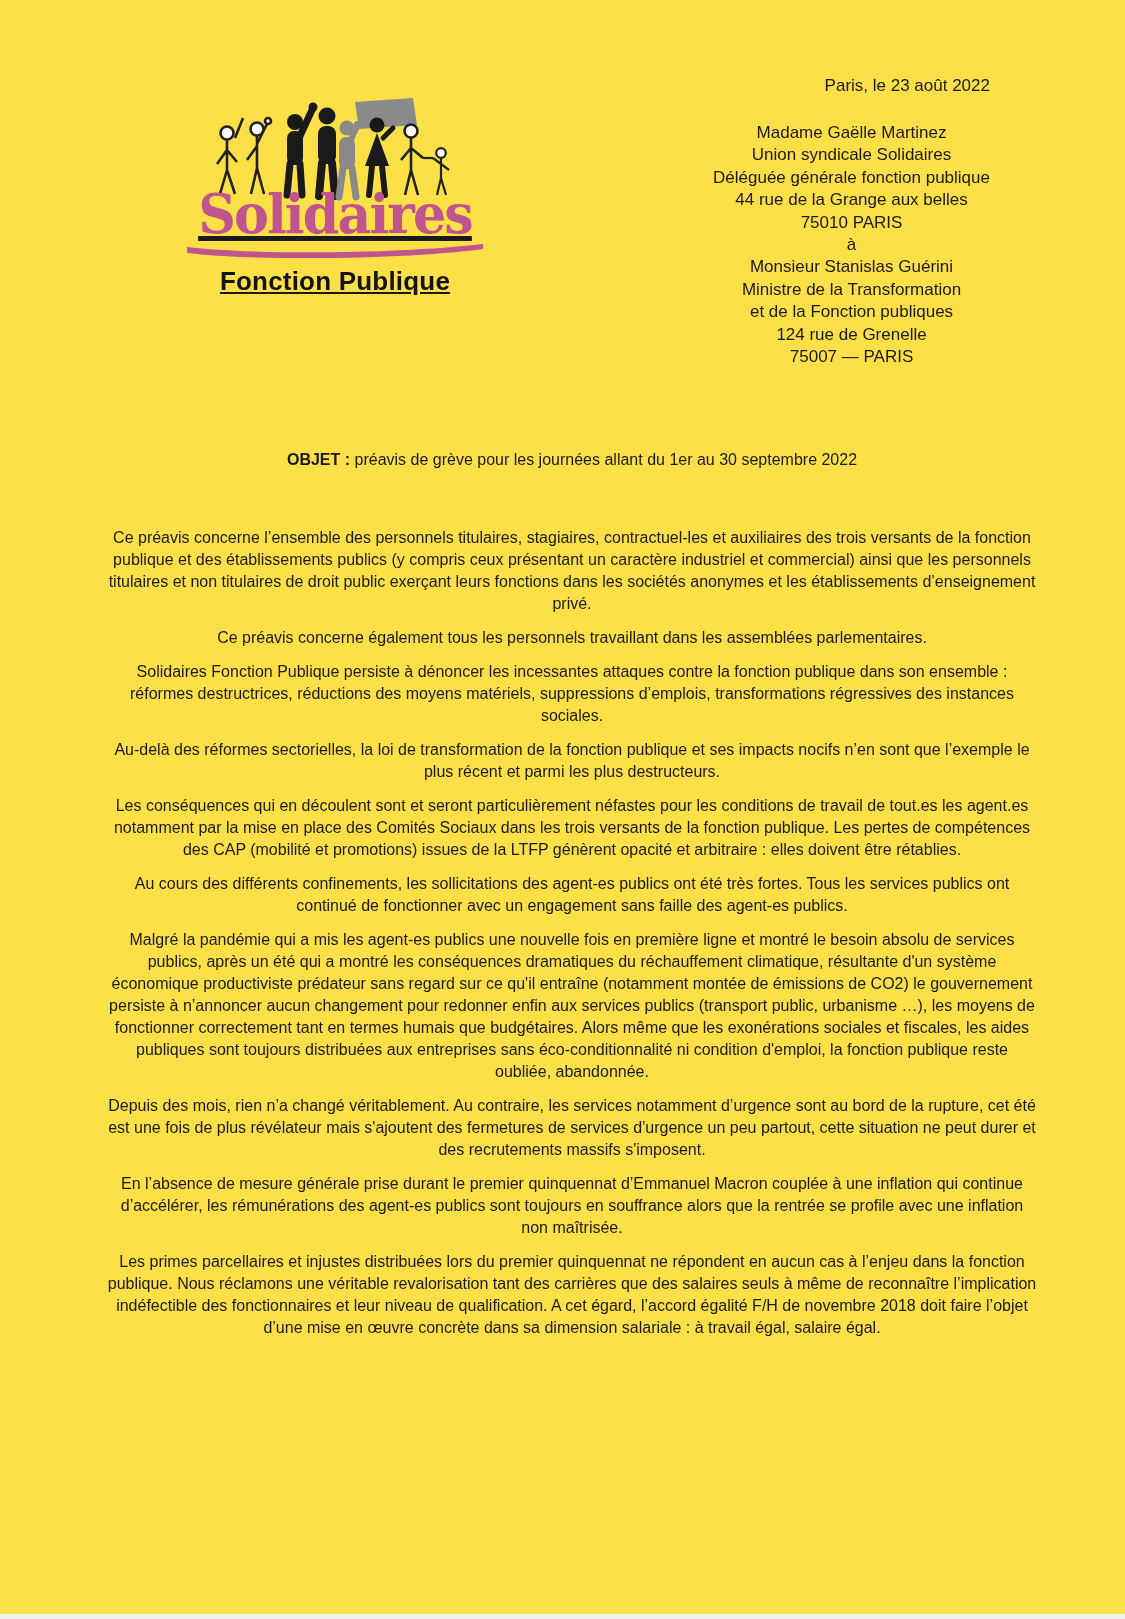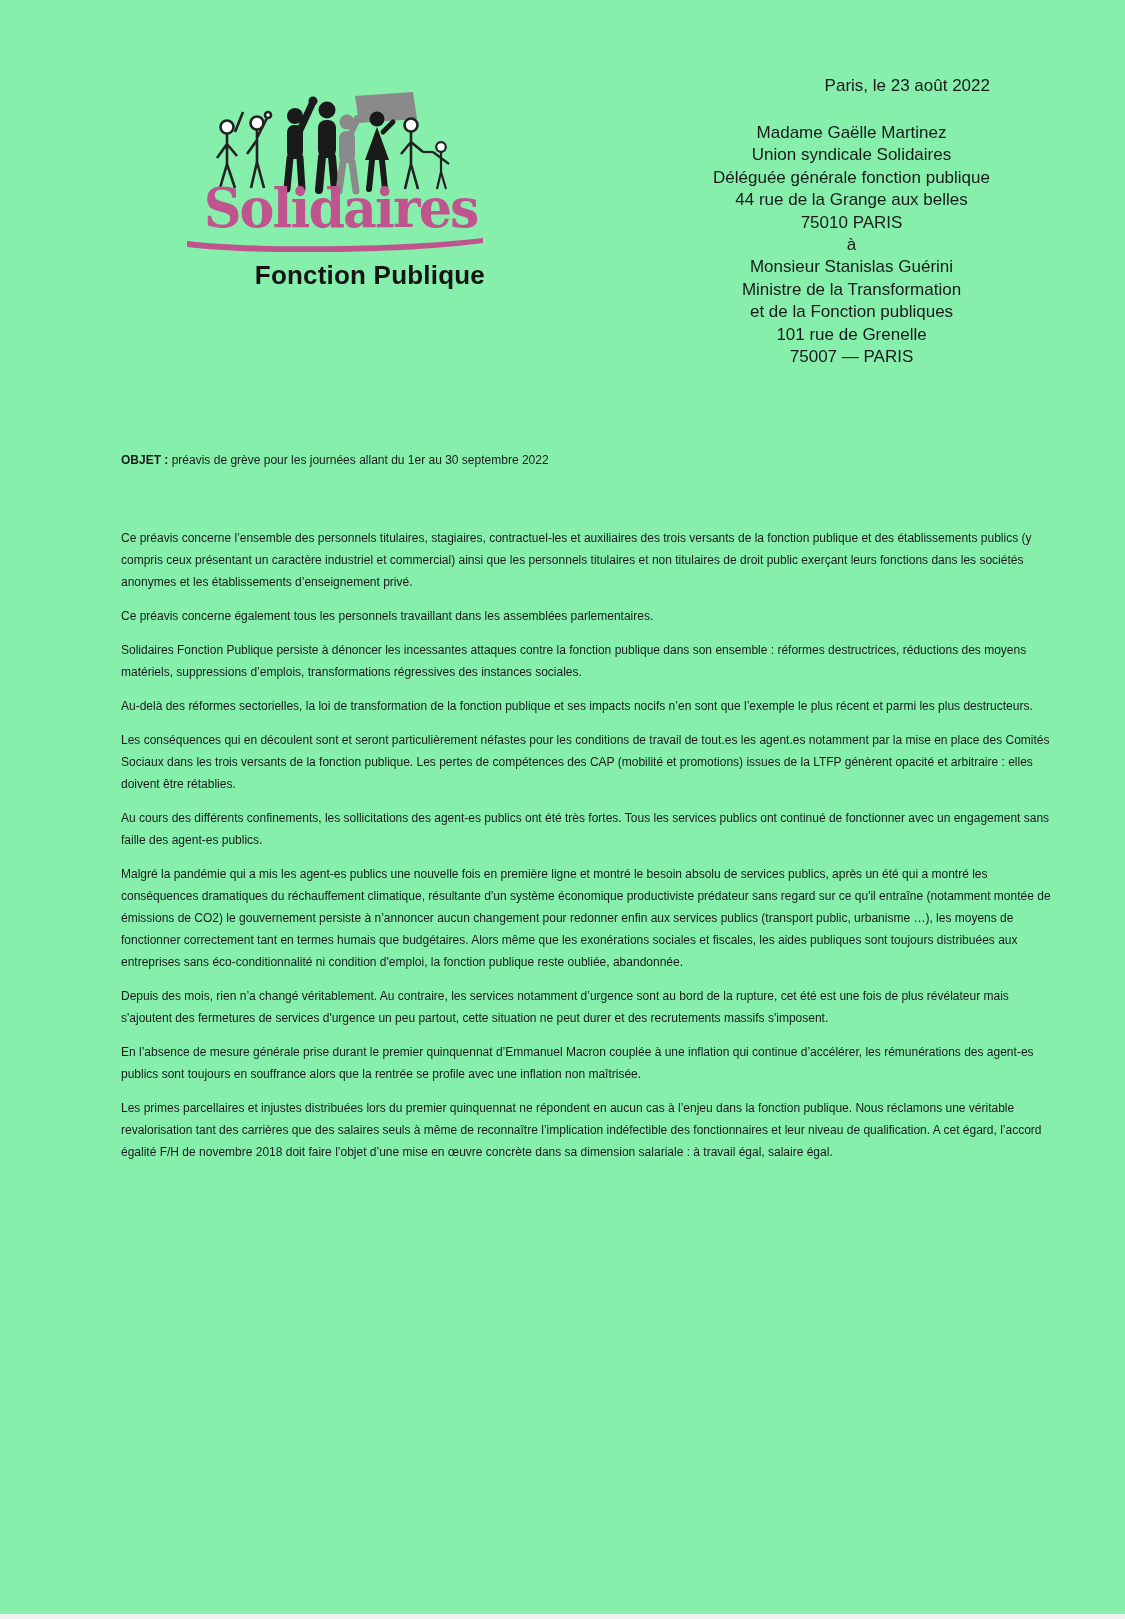--- a/index.html
+++ b/index.html
@@ -1,36 +1,36 @@
 <!DOCTYPE html>
 <html lang="fr"><head>
 <meta charset="utf-8">
 <style>
   html,body{margin:0;padding:0;background:#ffffff;}
   .page{
     position:relative;
     width:1125px;height:1619px;
-    background:#86efac;
+    background:#fde047;
     font-family:"Liberation Sans", sans-serif;
     color:#1a1a1a;
     overflow:hidden;
   }
   
   .date-line{
     position:absolute;top:75px;right:135px;
     font-size:17px;line-height:22px;text-align:right;
   }
   .address-block{
     position:absolute;top:122px;right:135px;
     font-size:17px;line-height:22.4px;text-align:center;
   }
   
   .logo{
-    position:absolute;left:185px;top:92px;width:300px;
-    text-align:right;user-select:none;
+    position:absolute;left:185px;top:98px;width:300px;
+    text-align:center;user-select:none;text-decoration:underline;
   }
   .logo-figures{display:block;margin:0 auto;}
   .logo-wordmark{
     font-family:"DejaVu Serif", serif;
     font-weight:bold;
     font-size:55px;
     line-height:52px;
     color:#c0548e;
     letter-spacing:-2px;
     transform:scaleX(0.95);
@@ -42,22 +42,22 @@
   .logo-subtitle{
     font-size:26px;
     font-weight:bold;
     letter-spacing:0.2px;
     color:#141414;
     margin-top:8px;
     white-space:nowrap;
   }
   
   .letter-body{
-    position:absolute;left:121px;top:449px;width:932px;
-    font-size:12px;line-height:22px;
+    position:absolute;left:106px;top:449px;width:932px;
+    font-size:16px;line-height:22px;text-align:center;
   }
   .subject{margin:0 0 56px 0;}
   .subject .label{font-weight:bold;}
   .salutation{margin:0 0 15px 0;}
   .letter-body p{margin:0 0 12px 0;}
   
   .bottom-strip{
     position:absolute;left:0;bottom:0;width:100%;height:5px;
     background:#f1f1f1;
   }
@@ -72,21 +72,21 @@
   <div class="address-block">
     <div>Madame Gaëlle Martinez</div>
     <div>Union syndicale Solidaires</div>
     <div>Déléguée générale fonction publique</div>
     <div>44 rue de la Grange aux belles</div>
     <div>75010 PARIS</div>
     <div>à</div>
     <div>Monsieur Stanislas Guérini</div>
     <div>Ministre de la Transformation</div>
     <div>et de la Fonction publiques</div>
-    <div>101 rue de Grenelle</div>
+    <div>124 rue de Grenelle</div>
     <div>75007 — PARIS</div>
   </div>
 
   <div class="logo">
     <svg class="logo-figures" width="260" height="104" viewBox="0 0 260 104" aria-hidden="true">
 
       <polygon points="150,4 208,0 212,27 154,31" fill="#8a8a8a"></polygon>
       <line x1="153" y1="29" x2="141" y2="52" stroke="#8a8a8a" stroke-width="4"></line>
 
       <g stroke="#222" stroke-width="2.6" fill="#fff">

